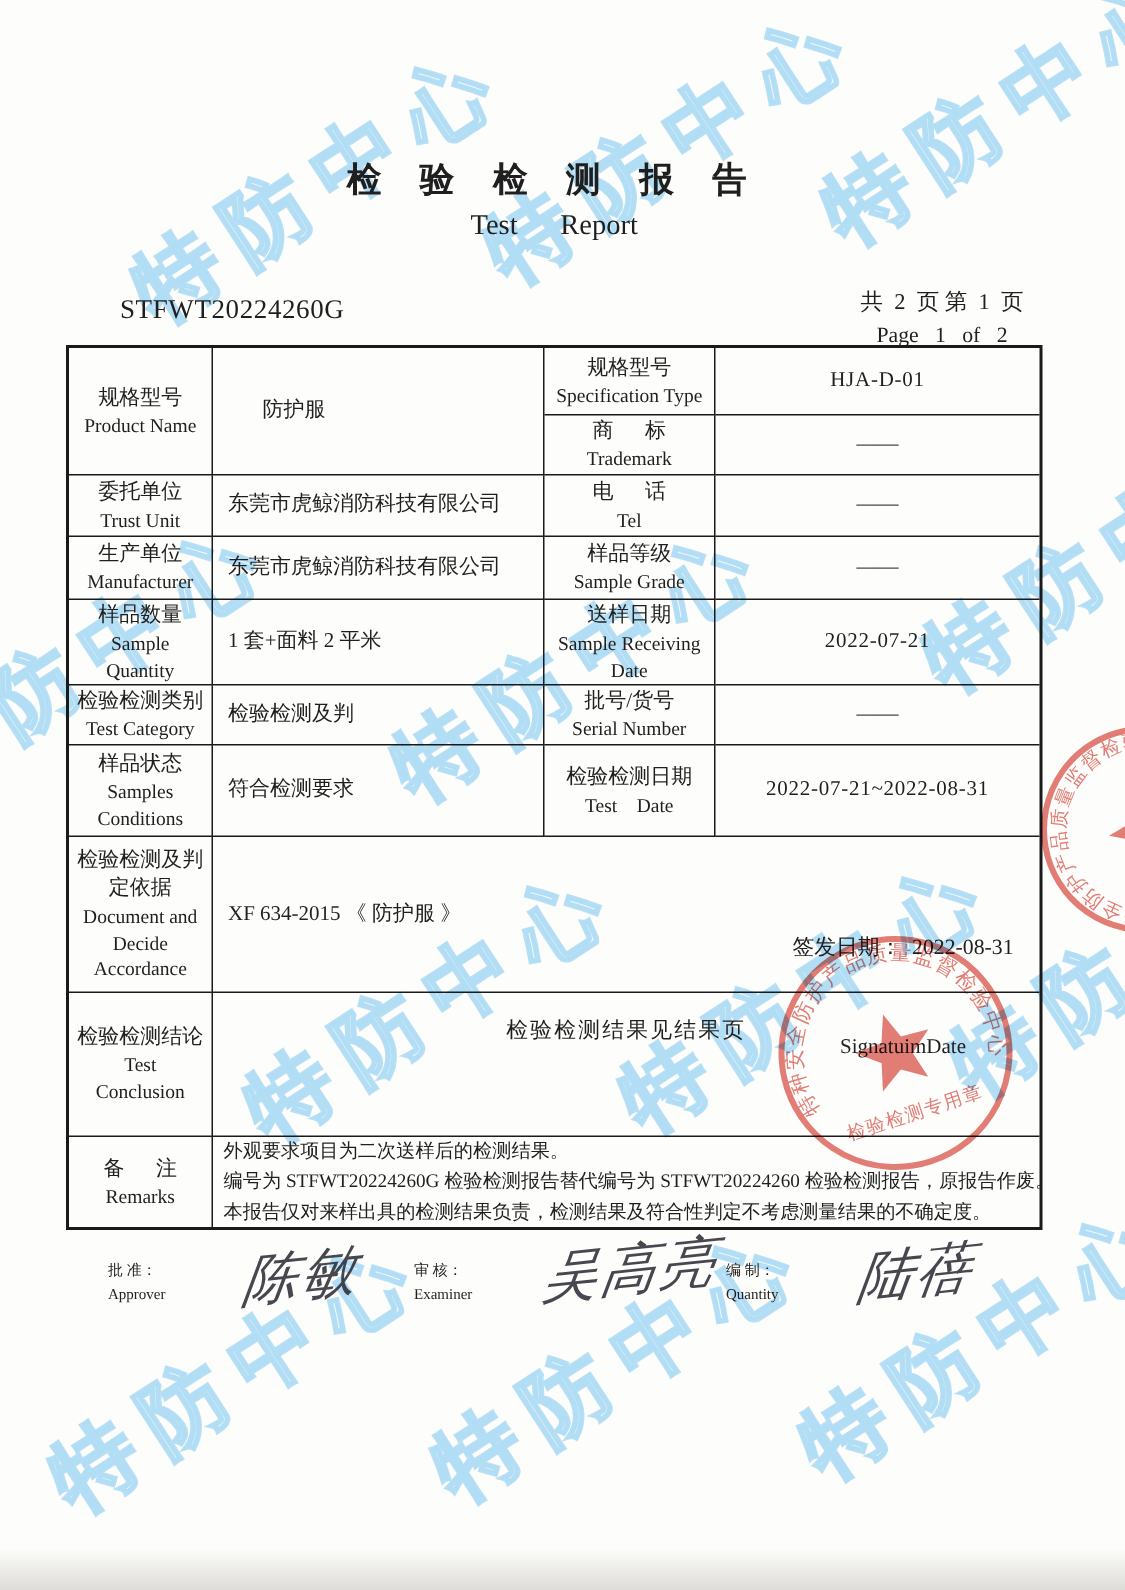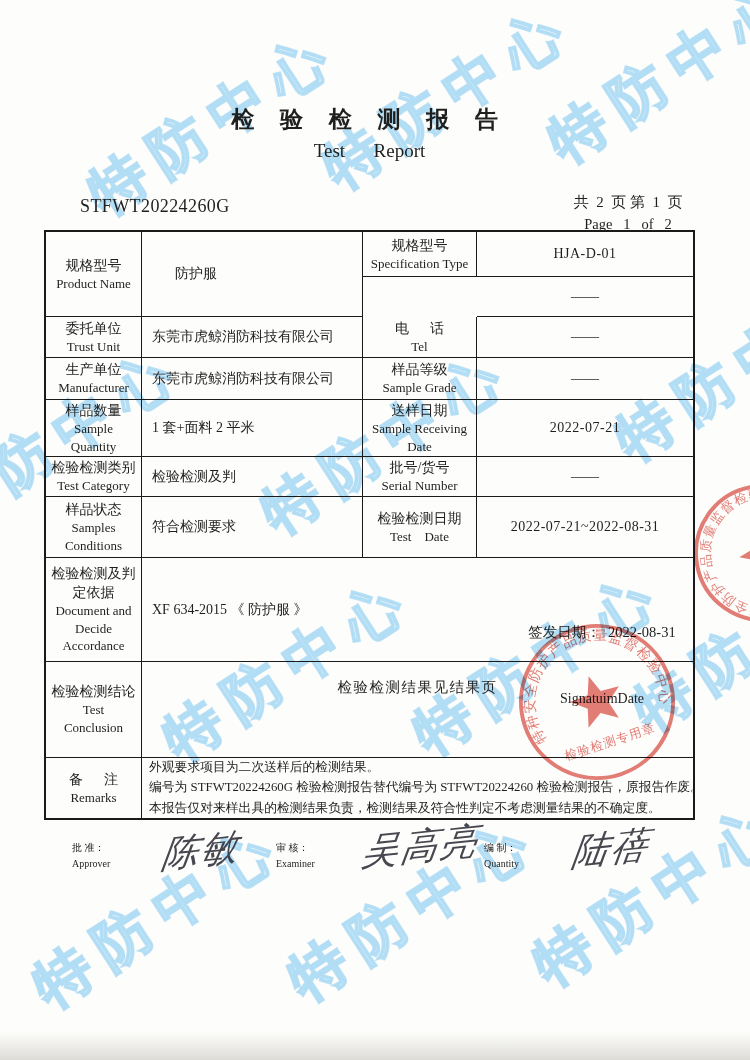--- a/index.html
+++ b/index.html
@@ -96,20 +96,24 @@
     <div class="cell val-l val-indent" style="grid-area:1/2/3/3">
       <div>防护服</div>
     </div>
     <div class="cell" style="grid-area:1/3/2/4">
       <div>规格型号</div>
       <div class="en">Specification Type</div>
     </div>
     <div class="cell no-r val-c" style="grid-area:1/4/2/5">
       <div>HJA-D-01</div>
     </div>
+    <div class="cell" style="grid-area:2/3/3/4">
+      <div>商      标</div>
+      <div class="en">Trademark</div>
+    </div>
     <div class="cell no-r" style="grid-area:2/4/3/5">
       <div>——</div>
     </div>
 
     <div class="cell" style="grid-area:3/1/4/2">
       <div>委托单位</div>
       <div class="en">Trust Unit</div>
     </div>
     <div class="cell val-l" style="grid-area:3/2/4/3">
       <div>东莞市虎鲸消防科技有限公司</div>

